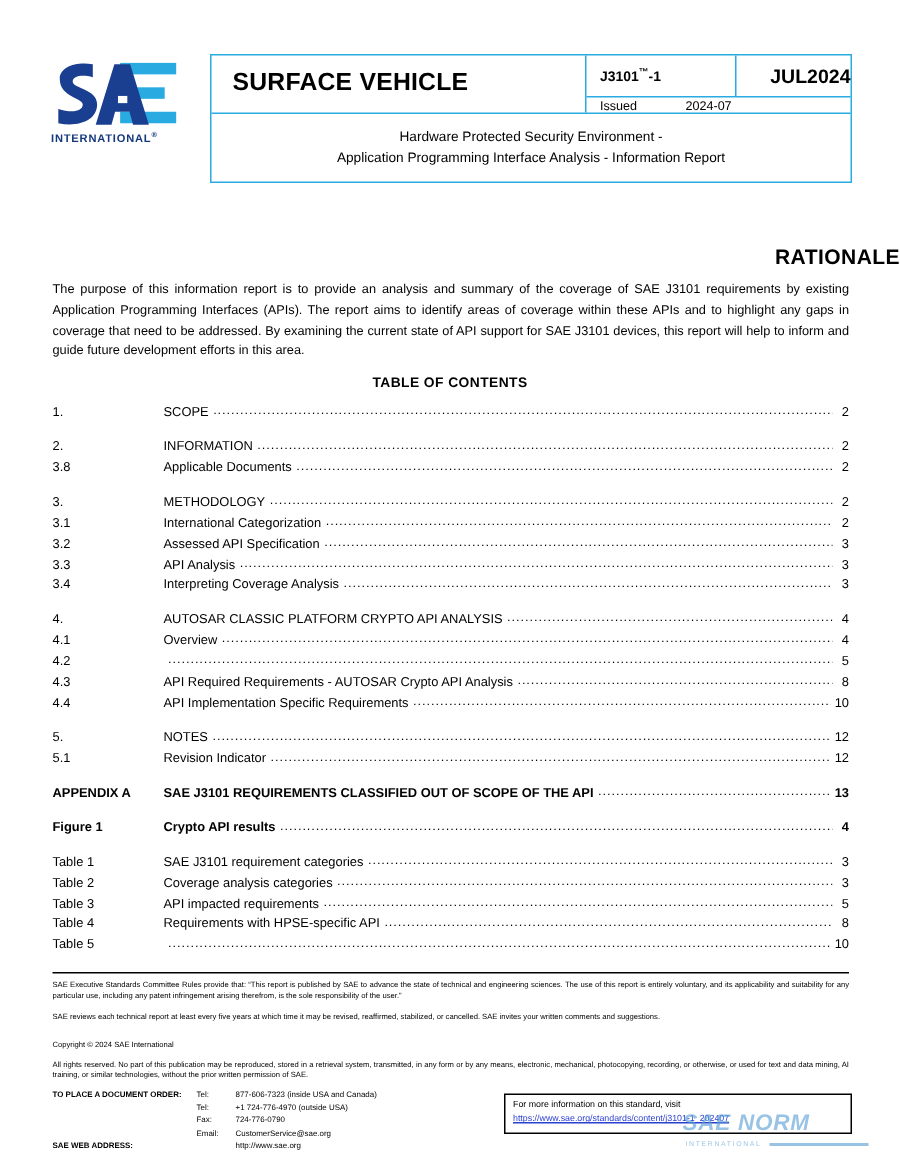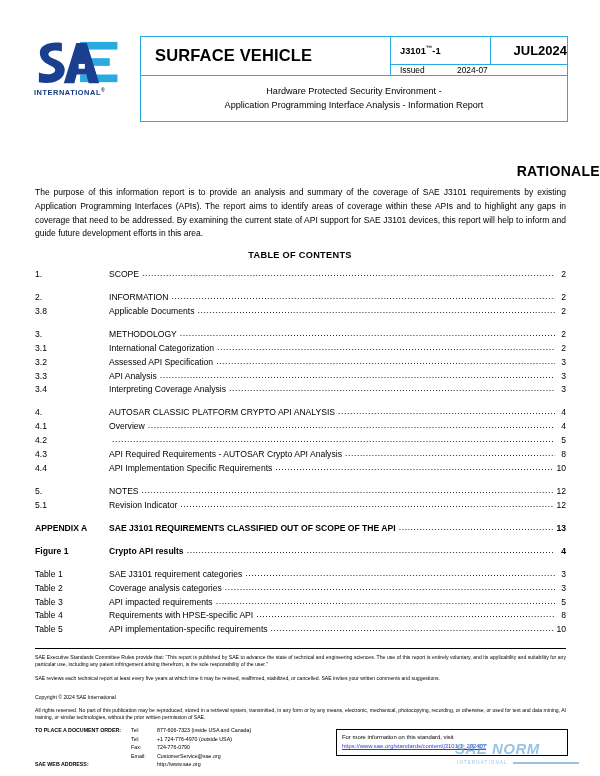--- a/index.html
+++ b/index.html
@@ -472,21 +472,20 @@
         <span class="toc-page">5</span>
       </div>
       <div class="toc-row">
         <span class="toc-num">Table 4</span>
         <span class="toc-label">Requirements with HPSE-specific API</span>
         <span class="toc-dots">...................................................................................................................................................................................</span>
         <span class="toc-page">8</span>
       </div>
       <div class="toc-row">
         <span class="toc-num">Table 5</span>
-        <span class="toc-label">API implementation-specific requirements</span>
         <span class="toc-dots">...................................................................................................................................................................................</span>
         <span class="toc-page">10</span>
       </div>
     </div>
 
   <div class="footer-rule"></div>
 
   <div class="legal">
     <p class="sp">SAE Executive Standards Committee Rules provide that: “This report is published by SAE to advance the state of technical and engineering sciences. The use of this report is entirely voluntary, and its applicability and suitability for any particular use, including any patent infringement arising therefrom, is the sole responsibility of the user.”</p>
     <p>SAE reviews each technical report at least every five years at which time it may be revised, reaffirmed, stabilized, or cancelled. SAE invites your written comments and suggestions.</p>

